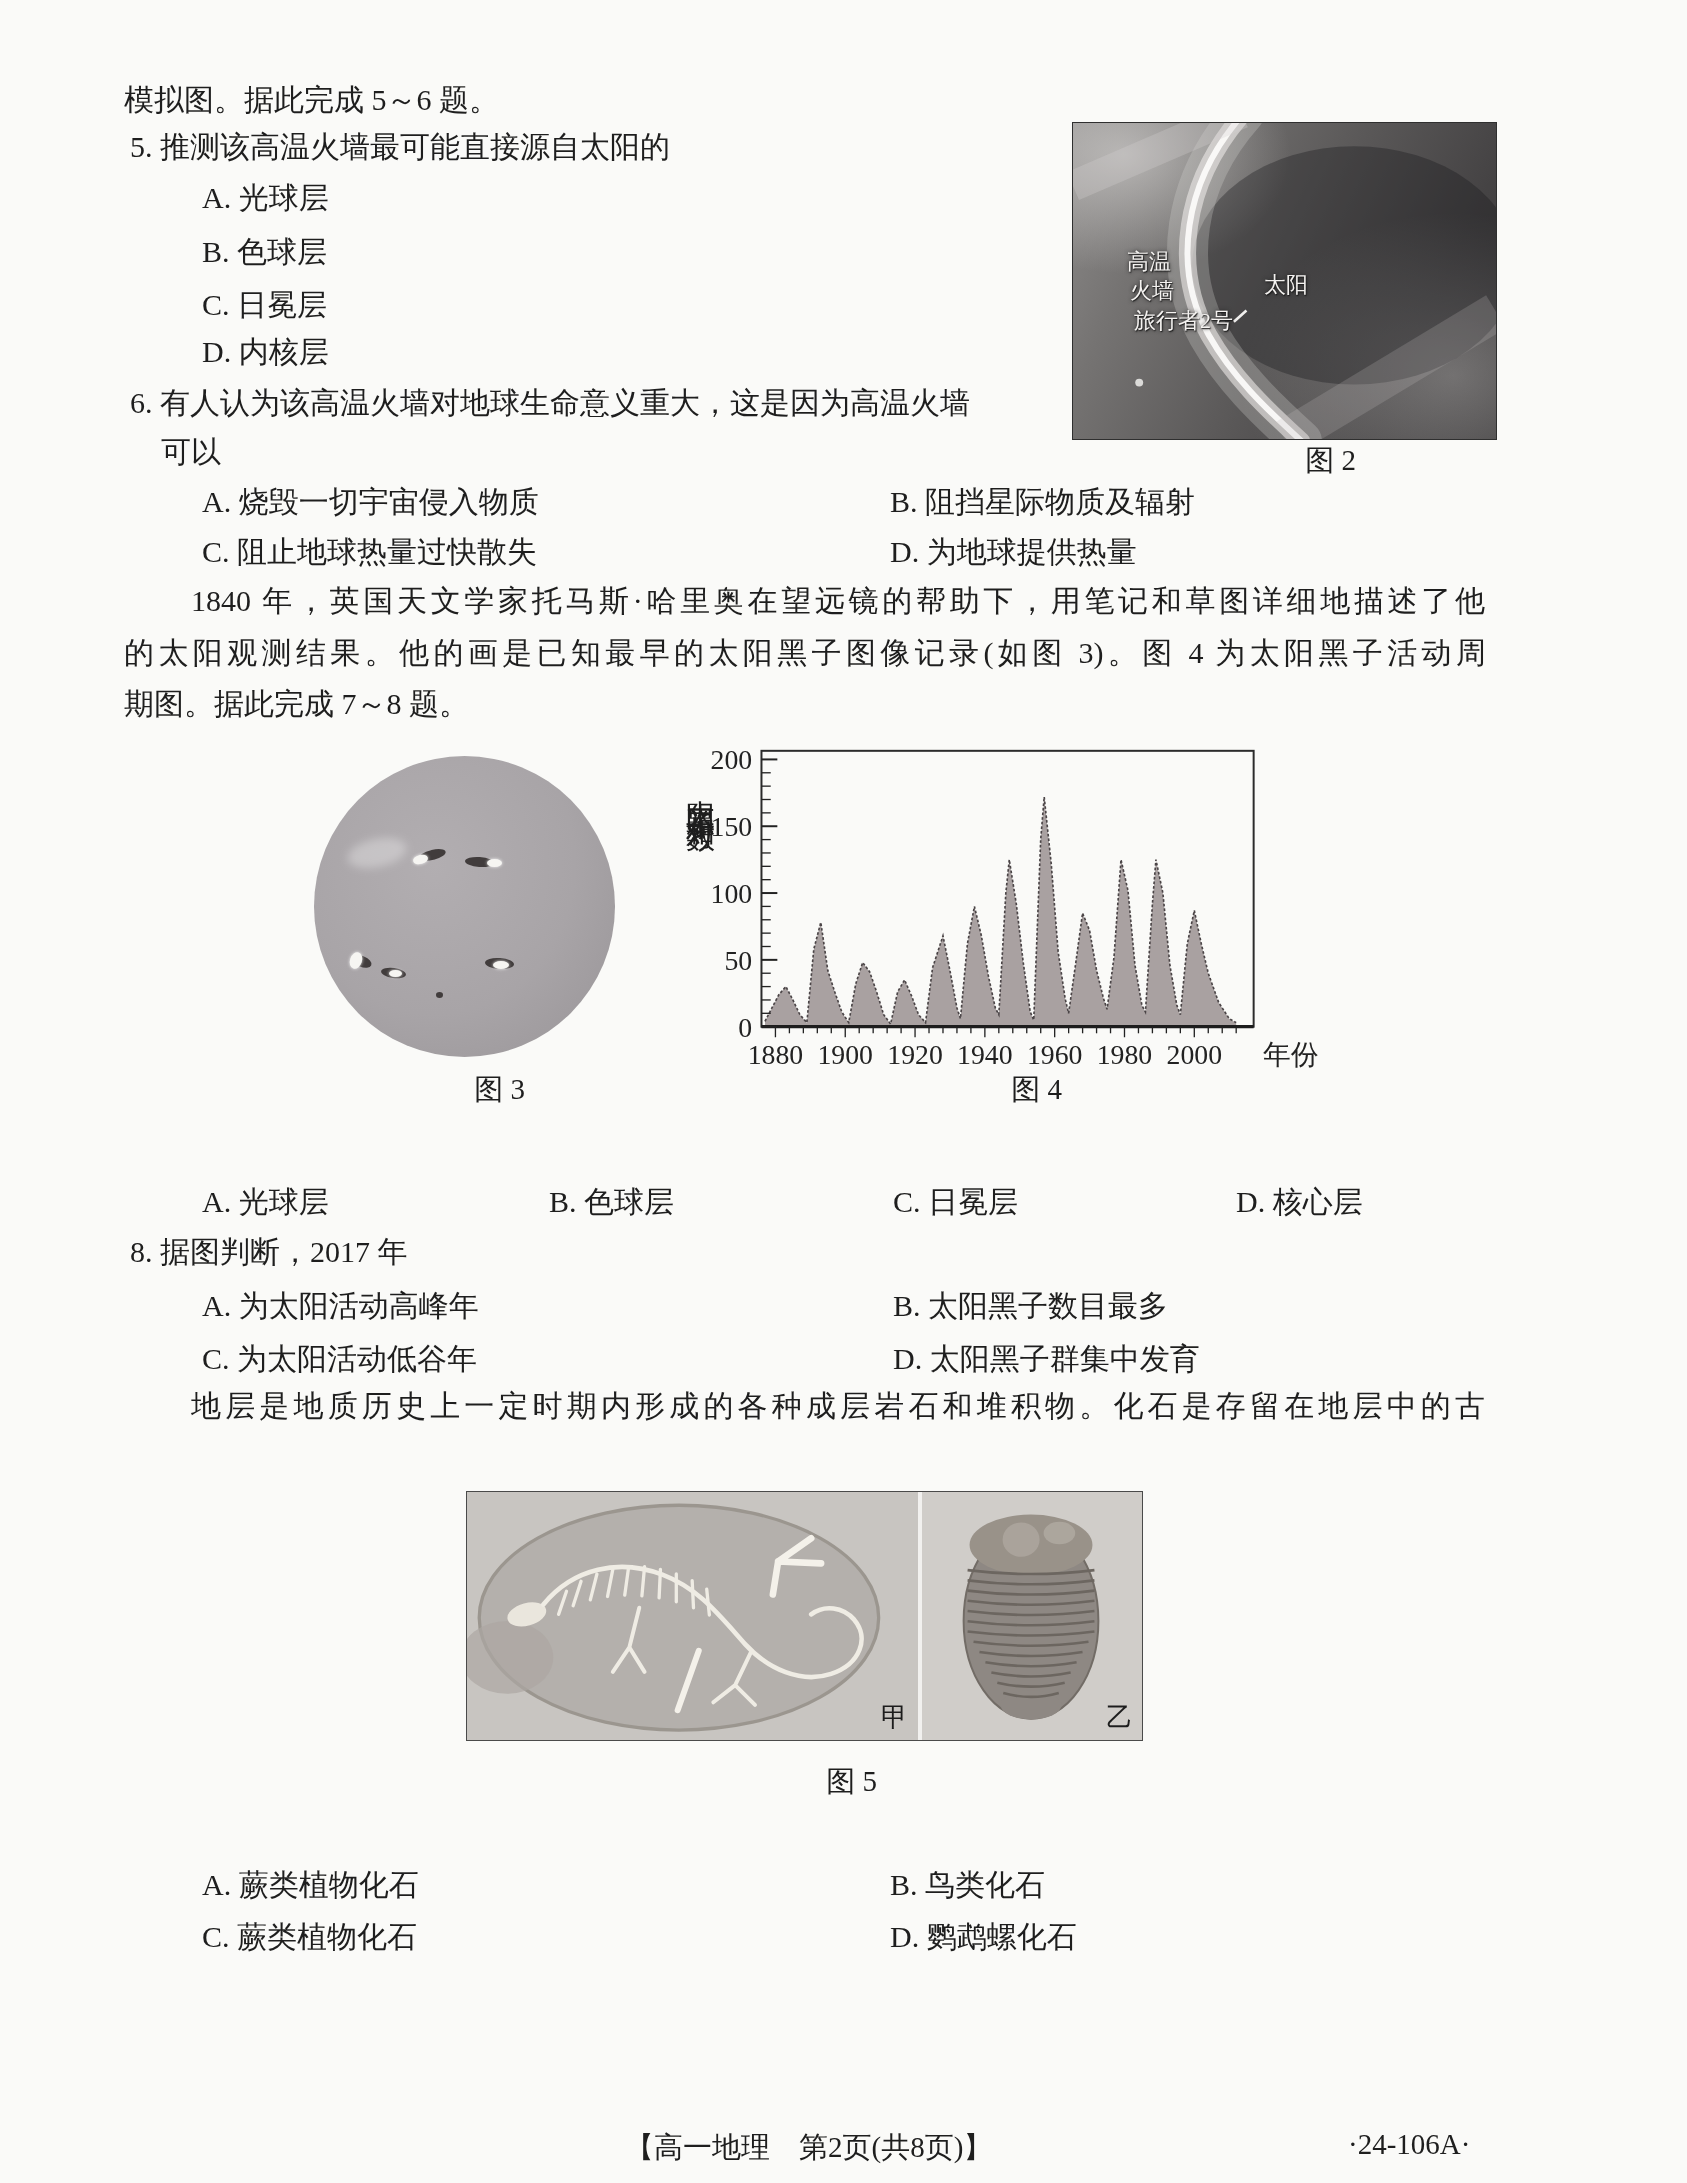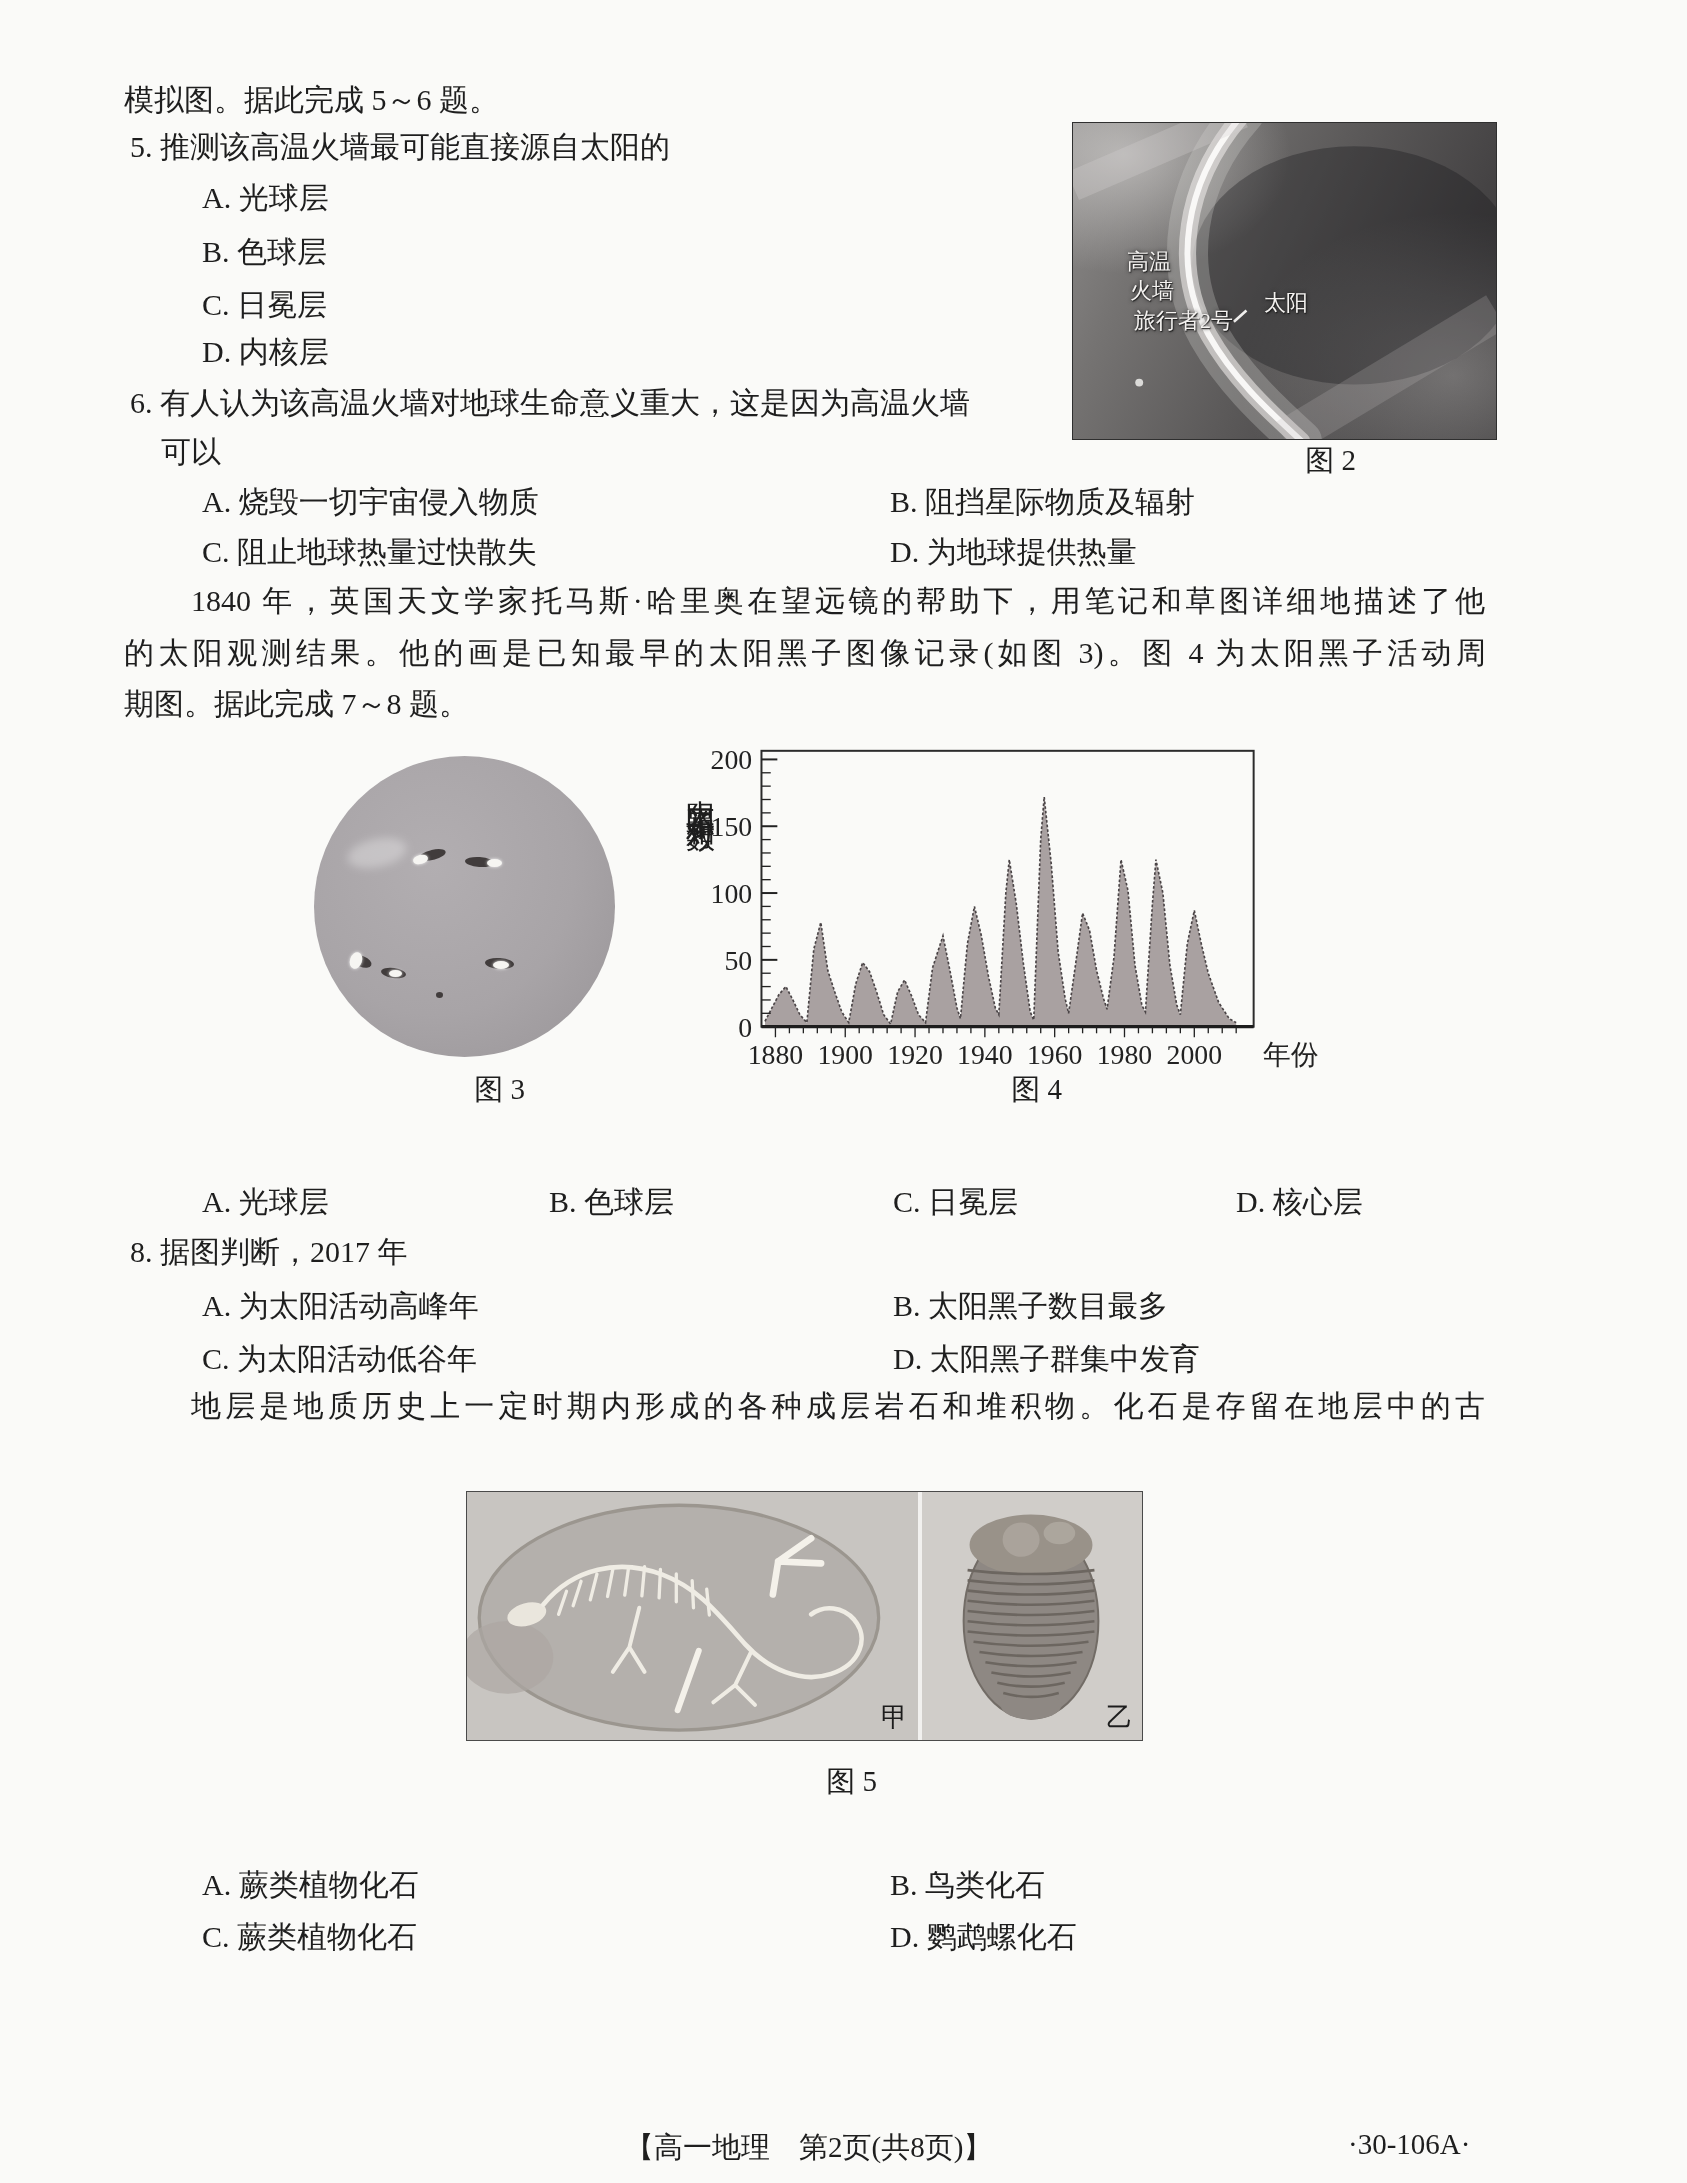--- a/index.html
+++ b/index.html
@@ -56,21 +56,21 @@
       <path d="M 258,-15 C 165,90 150,220 205,320 C 240,382 290,430 345,480" fill="none" stroke="#eceae8" stroke-opacity="0.6" stroke-width="26" stroke-linecap="round"></path>
       <path d="M 258,-15 C 165,90 150,220 205,320 C 240,382 290,430 345,480" fill="none" stroke="#fbfaf9" stroke-opacity="0.95" stroke-width="9" stroke-linecap="round"></path>
       <line x1="0" y1="95" x2="255" y2="-15" stroke="#d3d1d0" stroke-opacity="0.3" stroke-width="46"></line>
       <line x1="320" y1="477" x2="639" y2="285" stroke="#c2c0bf" stroke-opacity="0.22" stroke-width="58"></line>
       <circle cx="100" cy="392" r="6" fill="#efeeec" fill-opacity="0.85"></circle>
       <line x1="243" y1="300" x2="262" y2="283" stroke="#f0efed" stroke-width="4"></line>
     </svg>
     <div class="fig2-label" style="left:54px;top:128px">高温</div>
     <div class="fig2-label" style="left:57px;top:157px">火墙</div>
     <div class="fig2-label" style="left:61px;top:187px">旅行者2号</div>
-    <div class="fig2-label" style="left:191px;top:169px">太阳</div>
+    <div class="fig2-label" style="left:191px;top:151px">太阳</div>
   </div>
   <div class="cap" style="left:1210px;top:441px">图 2</div>
 
   <div class="t" style="left:130px;top:386px">6. 有人认为该高温火墙对地球生命意义重大，这是因为高温火墙</div>
   <div class="t" style="left:161px;top:435px">可以</div>
   <div class="t" style="left:202px;top:485px">A. 烧毁一切宇宙侵入物质</div>
   <div class="t" style="left:890px;top:485px">B. 阻挡星际物质及辐射</div>
   <div class="t" style="left:202px;top:535px">C. 阻止地球热量过快散失</div>
   <div class="t" style="left:890px;top:535px">D. 为地球提供热量</div>
 
@@ -241,15 +241,15 @@
     </div>
   </div>
   <div class="cap" style="left:731px;top:1762px">图 5</div>
 
   <div class="t" style="left:202px;top:1868px">A. 蕨类植物化石</div>
   <div class="t" style="left:890px;top:1868px">B. 鸟类化石</div>
   <div class="t" style="left:202px;top:1920px">C. 蕨类植物化石</div>
   <div class="t" style="left:890px;top:1920px">D. 鹦鹉螺化石</div>
 
   <div class="footer" style="left:625px;top:2128px">【高一地理　第2页(共8页)】</div>
-  <div class="footer" style="left:1348px;top:2128px">·30-106A·</div>
+  <div class="footer" style="left:1348px;top:2128px">·24-106A·</div>
 </div>
 
 
 </body></html>

